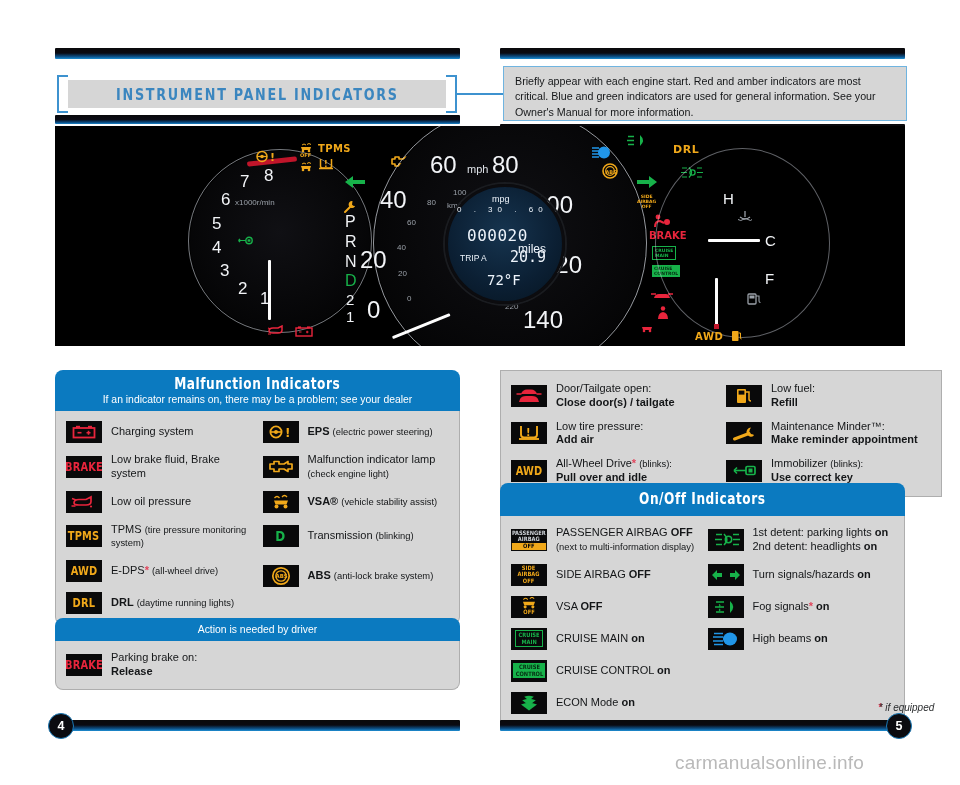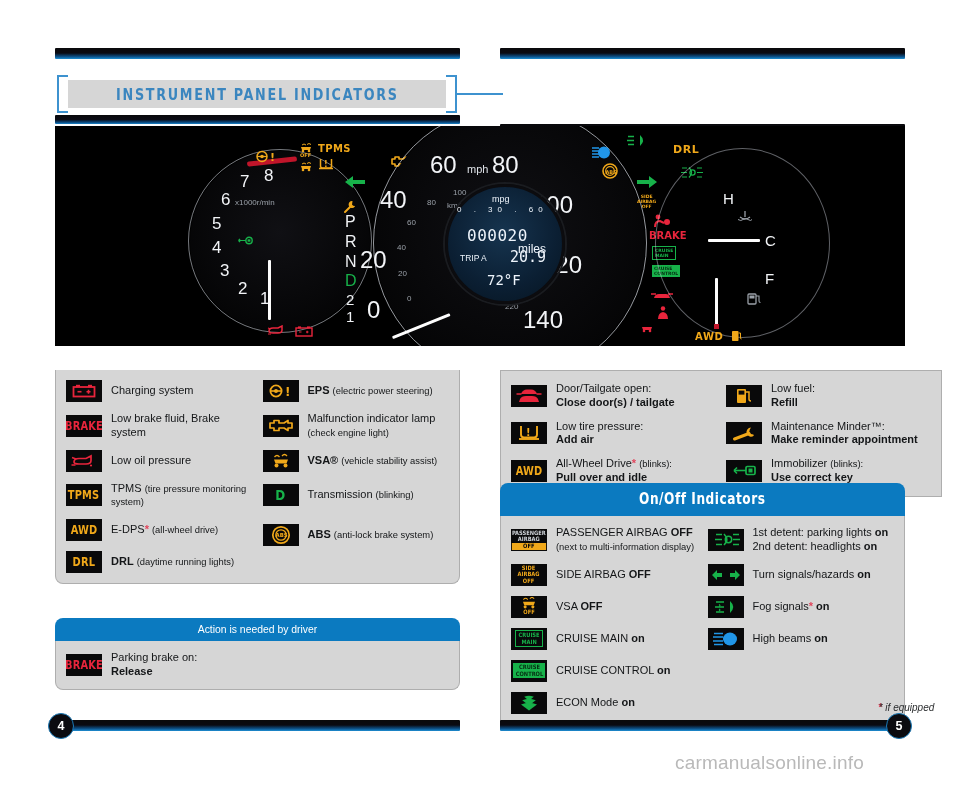--- a/index.html
+++ b/index.html
@@ -178,20 +178,23 @@
   <div class="rule-bar" style="left:55px; top:48px; width:405px;"></div>
   <div class="rule-bar" style="left:500px; top:48px; width:405px;"></div>
 
   <div class="bracket left" style="left:57px; top:75px; height:38px;"></div>
   <div class="bracket right" style="left:446px; top:75px; height:38px;"></div>
   <div class="title-plate" style="left:68px; top:80px; width:378px; height:28px;">
     <span class="title-text">INSTRUMENT PANEL INDICATORS</span>
   </div>
   <div class="connector" style="left:457px; top:93px; width:46px;"></div>
 
+  <div class="note-box" style="left:503px; top:66px; width:404px; height:55px;">
+    <p>Briefly appear with each engine start. Red and amber indicators are most critical. Blue and green indicators are used for general information. See your Owner's Manual for more information.</p>
+  </div>
 
   <div class="rule-bar thin" style="left:55px; top:115px; width:405px; height:9px;"></div>
   <div class="rule-bar thin" style="left:500px; top:124px; width:405px; height:9px;"></div>
 
   <div class="cluster" style="left:55px; top:126px; width:850px; height:220px;">
     <div class="cluster-inner">
 
       <div class="dial-face" style="left:135px; top:25px; width:180px; height:180px;"></div>
       <div class="gauge-ring" style="left:133px; top:23px; width:184px; height:184px;"></div>
       <div class="redline" style="left:192px; top:33px; width:50px; transform:rotate(-6deg);"></div>
@@ -385,20 +388,24 @@
         <rect x="1" y="2" width="16" height="8" fill="none" stroke="#e8253c" stroke-width="1.4"></rect>
         <rect x="3" y="0.4" width="3" height="2" fill="#e8253c"></rect>
         <rect x="12" y="0.4" width="3" height="2" fill="#e8253c"></rect>
         <path d="M4 6 h2.5 M11 6 h2.5 M12.2 4.8 v2.4" stroke="#e8253c" stroke-width="1.1"></path>
       </svg>
 
     </div>
   </div>
 
   <div class="panel rounded" style="left:55px; top:370px; width:405px;">
+    <div class="panel-head">
+      <div><span class="h-title">Malfunction Indicators</span></div>
+      <div class="h-sub">If an indicator remains on, there may be a problem; see your dealer</div>
+    </div>
     <div class="panel-body">
       <div class="grid2">
 
         <div class="row">
           <div class="badge">
             <svg width="24" height="14" viewBox="0 0 24 14">
               <rect x="1.5" y="3" width="21" height="9.5" fill="none" stroke="#e8253c" stroke-width="1.8"></rect>
               <rect x="4" y="0.8" width="4" height="2.4" fill="#e8253c"></rect>
               <rect x="16" y="0.8" width="4" height="2.4" fill="#e8253c"></rect>
               <path d="M5.5 7.7 h4" stroke="#e8253c" stroke-width="1.6"></path>

